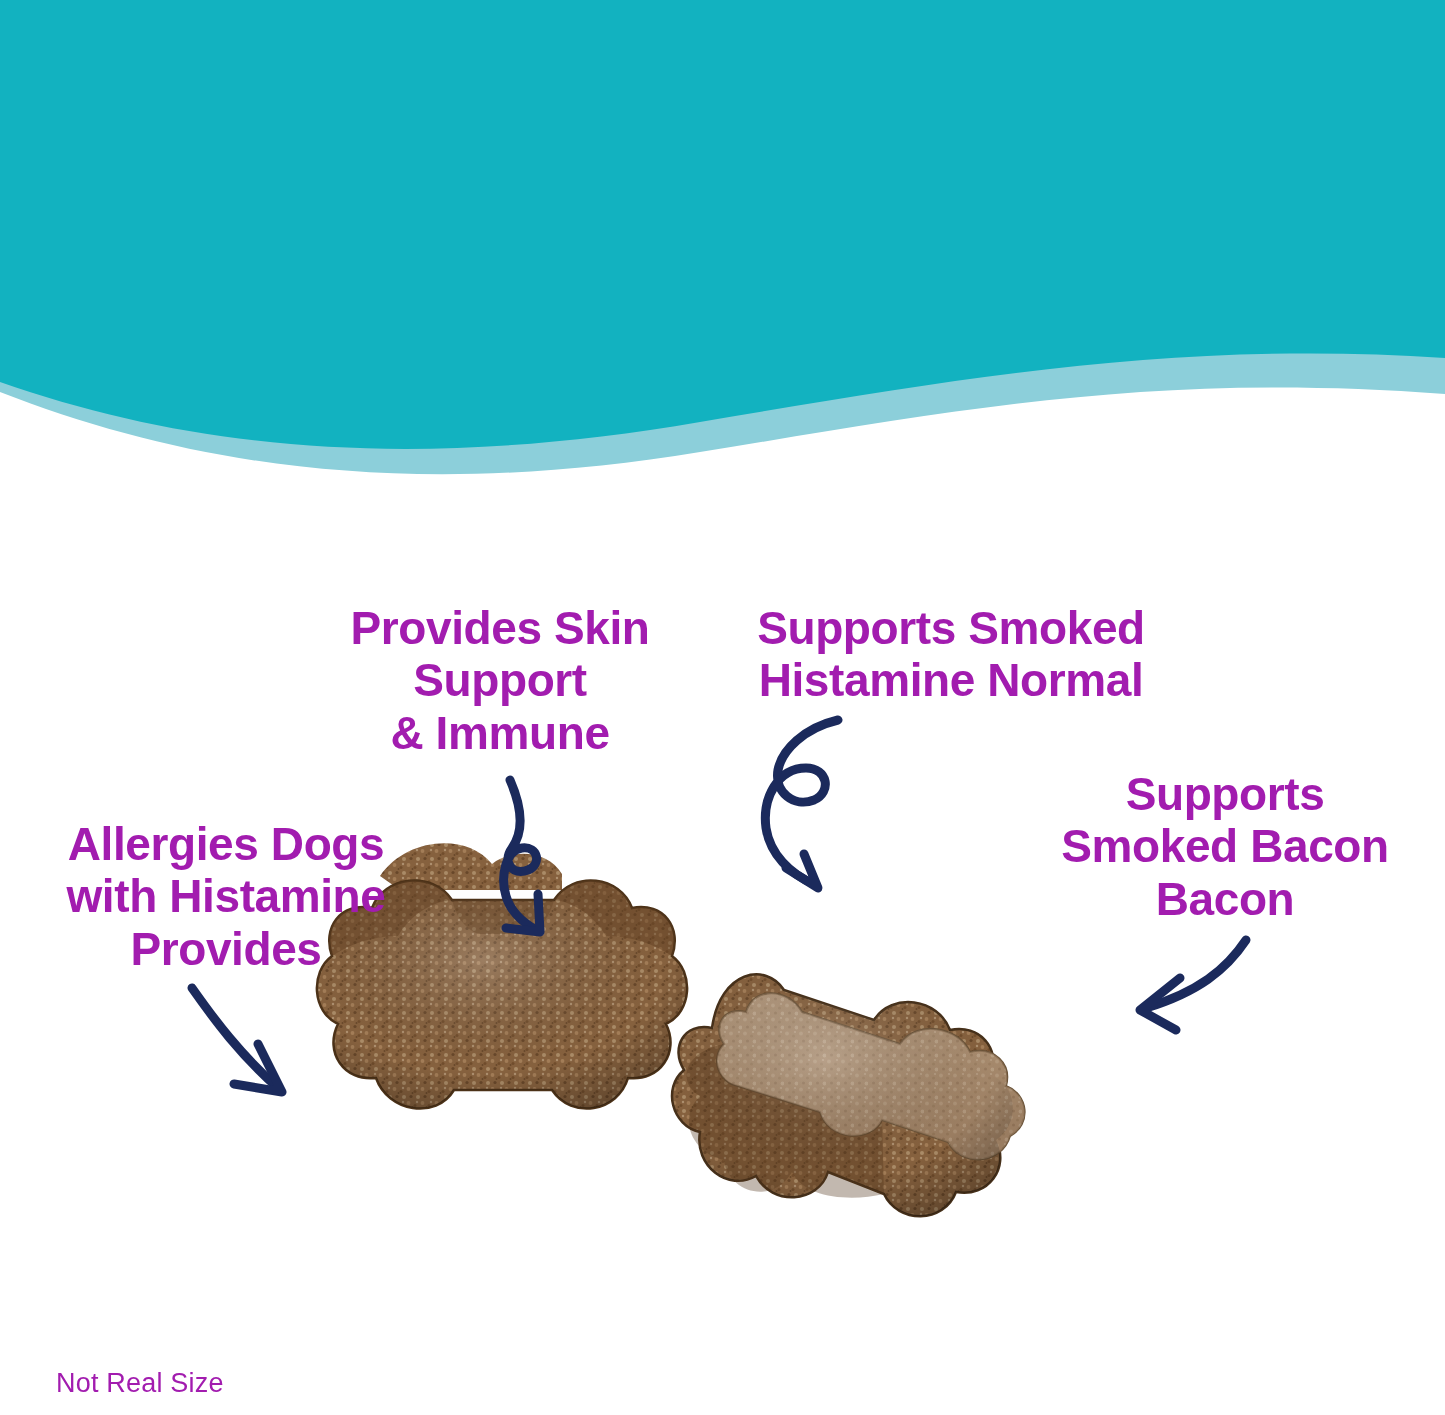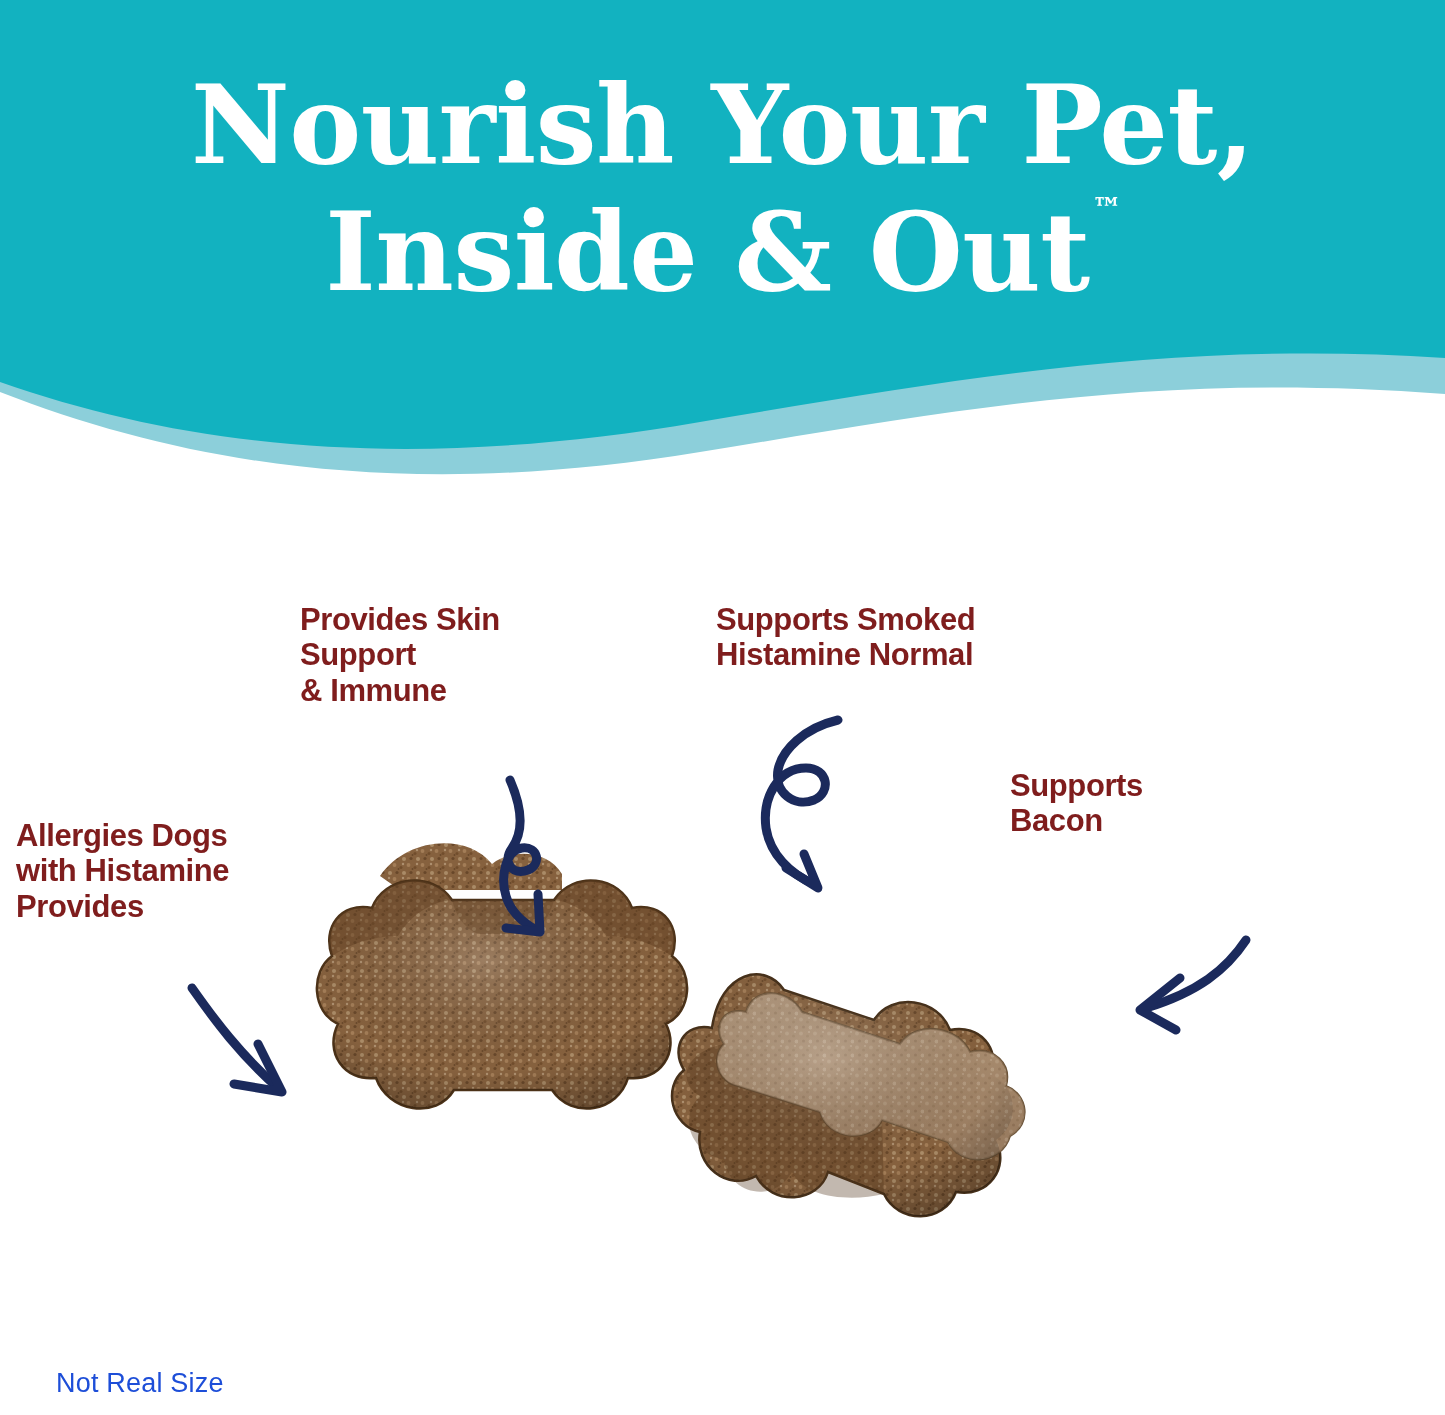--- a/index.html
+++ b/index.html
@@ -56,26 +56,26 @@
     vertical-align: super;
     position: relative;
     top: -34px;
     left: 2px;
     letter-spacing: 0;
   }
 
   
   .callout {
     position: absolute;
-    color: #7f1d1d;
+    color: #a21caf;
     font-family: "Liberation Sans", sans-serif;
     font-weight: bold;
-    font-size: 31px;
+    font-size: 46px;
     line-height: 1.14;
-    text-align: left;
+    text-align: center;
     letter-spacing: -0.4px;
   }
   #callout-skin-immune { left: 300px; top: 602px; width: 400px; }
   #callout-histamine   { left: 716px; top: 602px; width: 470px; }
   #callout-allergies   { left: 16px;  top: 818px; width: 420px; }
   #callout-bacon       { left: 1010px; top: 768px; width: 430px; }
 
   
   .arrow-svg {
     position: absolute;
@@ -101,44 +101,40 @@
     top: 820px;
     width: 900px;
     height: 500px;
   }
 
   
   .footnote {
     position: absolute;
     left: 56px;
     top: 1368px;
-    color: #1d4ed8;
+    color: #a21caf;
     font-family: "Liberation Sans", sans-serif;
     font-weight: normal;
     font-size: 27px;
     letter-spacing: 0.2px;
   }
 </style>
 </head>
 <body>
 
 <div id="infographic">
 
   <div class="header-band">
     <svg class="header-svg" width="1445" height="478" viewBox="0 0 1445 478">
 
       <path fill="#8ccfda" d="M0,392 C200,470 420,498 700,452 C960,410 1150,372 1445,394 L1445,0 L0,0 Z"></path>
 
       <path fill="#12b2c0" d="M0,382 C200,452 420,470 700,422 C960,378 1180,340 1445,358 L1445,0 L0,0 Z"></path>
     </svg>
 
-    <div class="headline">
-      <div>Nourish Your Pet,</div>
-      <div class="line2-wrap"><span>Inside &amp; Out</span><span class="tm">™</span></div>
-    </div>
   </div>
 
   <div class="treats">
     <svg width="900" height="500" viewBox="0 0 900 500">
       <defs>
 
         <pattern id="crumb" width="14" height="14" patternUnits="userSpaceOnUse">
           <rect width="14" height="14" fill="#86613e"></rect>
           <circle cx="2.5" cy="3" r="1.9" fill="#a8835c" opacity="0.85"></circle>
           <circle cx="9" cy="5.5" r="1.5" fill="#6b4828" opacity="0.8"></circle>
@@ -304,20 +300,21 @@
     <div>Provides</div>
   </div>
   <svg class="arrow-svg" id="arrow-allergies" width="145" height="135" viewBox="0 0 145 135">
     <path class="arrow-stroke" d="M16,10
              C40,44 64,76 102,110"></path>
     <path class="arrow-stroke" d="M82,66 L106,114 L58,106"></path>
   </svg>
 
   <div class="callout" id="callout-bacon">
     <div>Supports</div>
+    <div>Smoked Bacon</div>
     <div>Bacon</div>
   </div>
   <svg class="arrow-svg" id="arrow-bacon" width="160" height="130" viewBox="0 0 160 130">
     <path class="arrow-stroke" d="M128,10
              C108,40 80,62 28,78"></path>
     <path class="arrow-stroke" d="M62,48 L22,80 L58,100"></path>
   </svg>
 
   <div class="footnote">Not Real Size</div>
 

